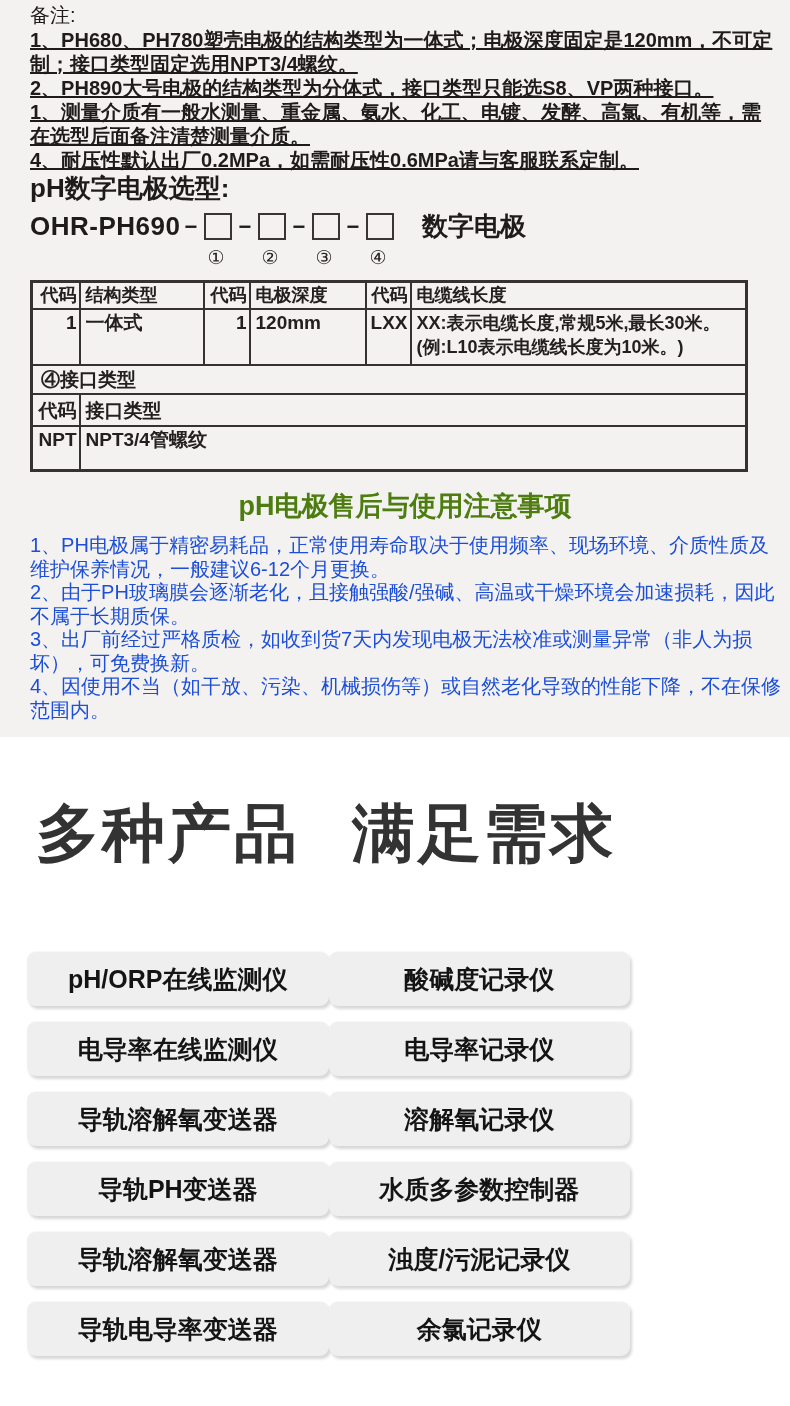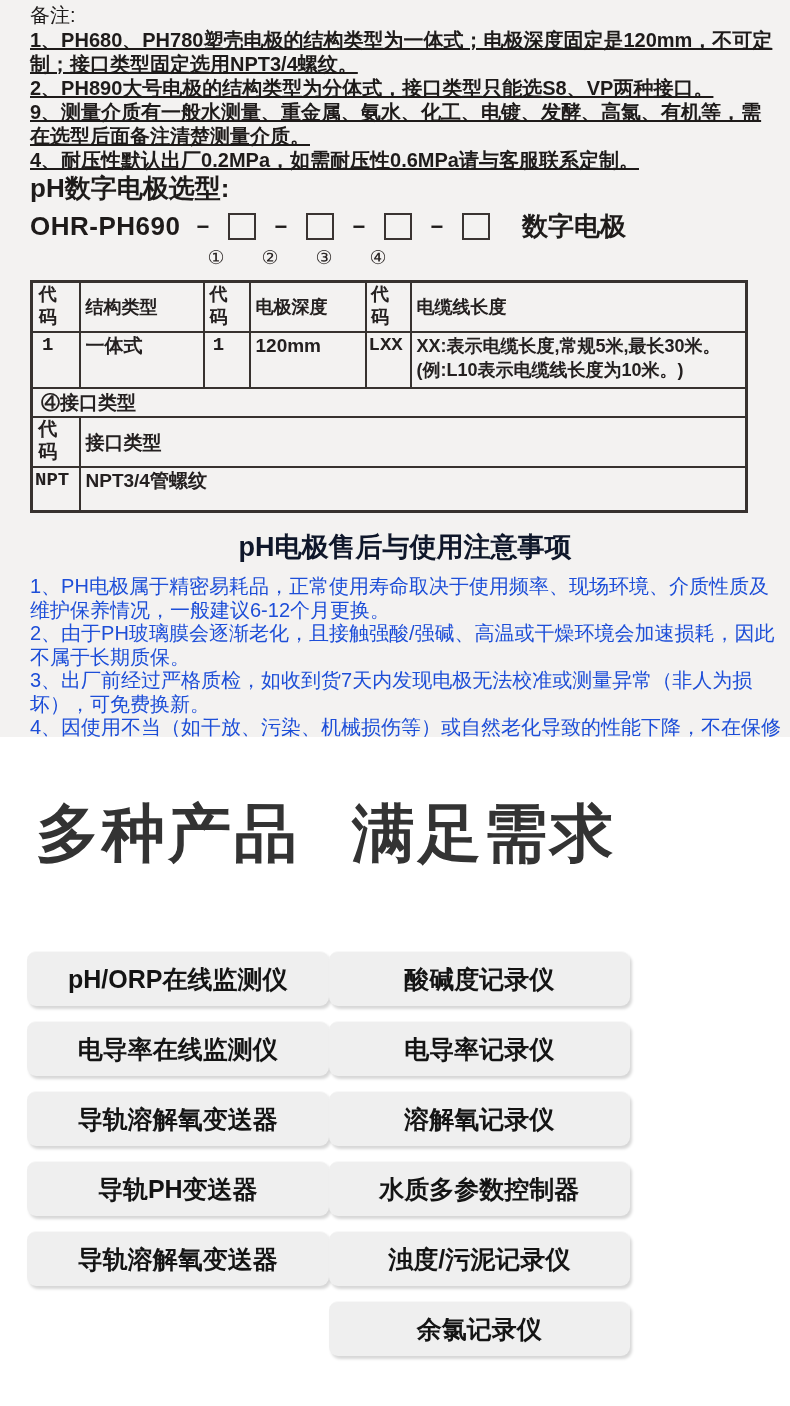--- a/index.html
+++ b/index.html
@@ -8,47 +8,47 @@
 
   
   .top { box-sizing:border-box; width:790px; height:737px; background:#f3f2f1;
          padding:3px 10px 0 30px; color:#1e1b1a; overflow:hidden; }
 
   .notes-title { font-size:20px; font-weight:normal; line-height:25px; }
   .note { font-size:20px; font-weight:bold; line-height:24px; width:748px;text-decoration:underline; }
 
   .select-heading { font-size:26px; font-weight:bold; line-height:32px; }
 
-  .model-line { margin-top:5px; display:flex; align-items:center; font-weight:bold;gap:12px; }
+  .model-line { margin-top:5px; display:flex; align-items:center; font-weight:bold; }
   .mprefix { width:152px; font-size:26px; letter-spacing:0.5px; }
   .mdash   { width:18px; text-align:center; font-size:22px; font-weight:bold; }
   .mbox    { box-sizing:border-box; width:28px; height:27px; border:2px solid #3a3432; margin:0 4px; background:transparent; }
-  .msuffix { margin-left:16px; font-size:26px; }
+  .msuffix { margin-left:24px; font-size:26px; }
 
   .slots { position:relative; height:24px; margin-top:2px; }
   .slot  { position:absolute; top:0; width:28px; text-align:center; font-size:19px; color:#2a2524; }
   .slot-1 { left:172px; } .slot-2 { left:226px; } .slot-3 { left:280px; } .slot-4 { left:334px; }
 
   
   table.spec { border-collapse:collapse; width:715px; margin-top:10px;
                border:3px solid #37322f; table-layout:fixed; }
   table.spec td { border:2px solid #37322f; padding:1px 5px; font-weight:bold; color:#242020;
                   font-size:19px; line-height:23px; overflow:hidden; }
   table.spec .gh  { height:26px; font-size:19px; padding-left:8px; }
   table.spec .sh  { height:21px; font-size:18px; }
   table.spec .val { height:52px; vertical-align:top; }
-  table.spec .c   { text-align:center; padding-left:2px; padding-right:18px;font-family:Liberation Mono, monospace; }
+  table.spec .c   { text-align:right; padding-left:2px; padding-right:2px; }
   table.spec .cable-cell div { font-size:18px; line-height:24px; white-space:nowrap; }
   table.spec .s4h { height:25px; padding-left:8px; }
   table.spec .s4sh{ height:28px; }
   table.spec .s4v { height:40px; vertical-align:top; }
 
   
   .as-heading { margin-top:18px; text-align:center; font-size:27px; font-weight:600;
-                color:#0f172a; line-height:32px; }
+                color:#4d7c0f; line-height:32px; }
   .as-list { margin-top:12px; }
   .as-item { font-size:20px; font-weight:500; line-height:23.5px; color:#1d4ed8; width:752px; }
 
   
   .bottom { box-sizing:border-box; width:652px; height:669px; background:#ffffff; padding-top:62px; }
   .big-title { text-align:center; font-size:63px; font-weight:bold; color:#333333;
                line-height:68px; letter-spacing:3px; white-space:nowrap; }
   .big-title .gap { margin-right:52px; }
 
   .btn-cols { display:flex; justify-content:flex-end; margin-top:84px;
@@ -63,21 +63,21 @@
 </head>
 <body>
 
 <div class="page">
 
   <div class="top">
 
     <div class="notes-title">备注:</div>
     <div class="note">1、PH680、PH780塑壳电极的结构类型为一体式；电极深度固定是120mm，不可定制；接口类型固定选用NPT3/4螺纹。</div>
     <div class="note">2、PH890大号电极的结构类型为分体式，接口类型只能选S8、VP两种接口。</div>
-    <div class="note">9、测量介质有一般水测量、重金属、氨水、化工、电镀、发酵、高氯、有机等，需在选型后面备注清楚测量介质。</div>
+    <div class="note">1、测量介质有一般水测量、重金属、氨水、化工、电镀、发酵、高氯、有机等，需在选型后面备注清楚测量介质。</div>
     <div class="note">4、耐压性默认出厂0.2MPa，如需耐压性0.6MPa请与客服联系定制。</div>
 
     <div class="select-heading">pH数字电极选型:</div>
 
     <div class="model-line">
       <span class="mprefix">OHR-PH690</span>
       <span class="mdash">−</span>
       <span class="mbox"></span>
       <span class="mdash">−</span>
       <span class="mbox"></span>
@@ -152,20 +152,21 @@
       <span class="gap">多种产品</span><span>满足需求</span>
     </div>
 
     <div class="btn-cols">
       <div class="btn-col">
         <div class="pbtn">pH/ORP在线监测仪</div>
         <div class="pbtn">电导率在线监测仪</div>
         <div class="pbtn">导轨溶解氧变送器</div>
         <div class="pbtn">导轨PH变送器</div>
         <div class="pbtn">导轨溶解氧变送器</div>
+        <div class="pbtn">导轨电导率变送器</div>
       </div>
       <div class="btn-col">
         <div class="pbtn">酸碱度记录仪</div>
         <div class="pbtn">电导率记录仪</div>
         <div class="pbtn">溶解氧记录仪</div>
         <div class="pbtn">水质多参数控制器</div>
         <div class="pbtn">浊度/污泥记录仪</div>
         <div class="pbtn">余氯记录仪</div>
       </div>
     </div>

